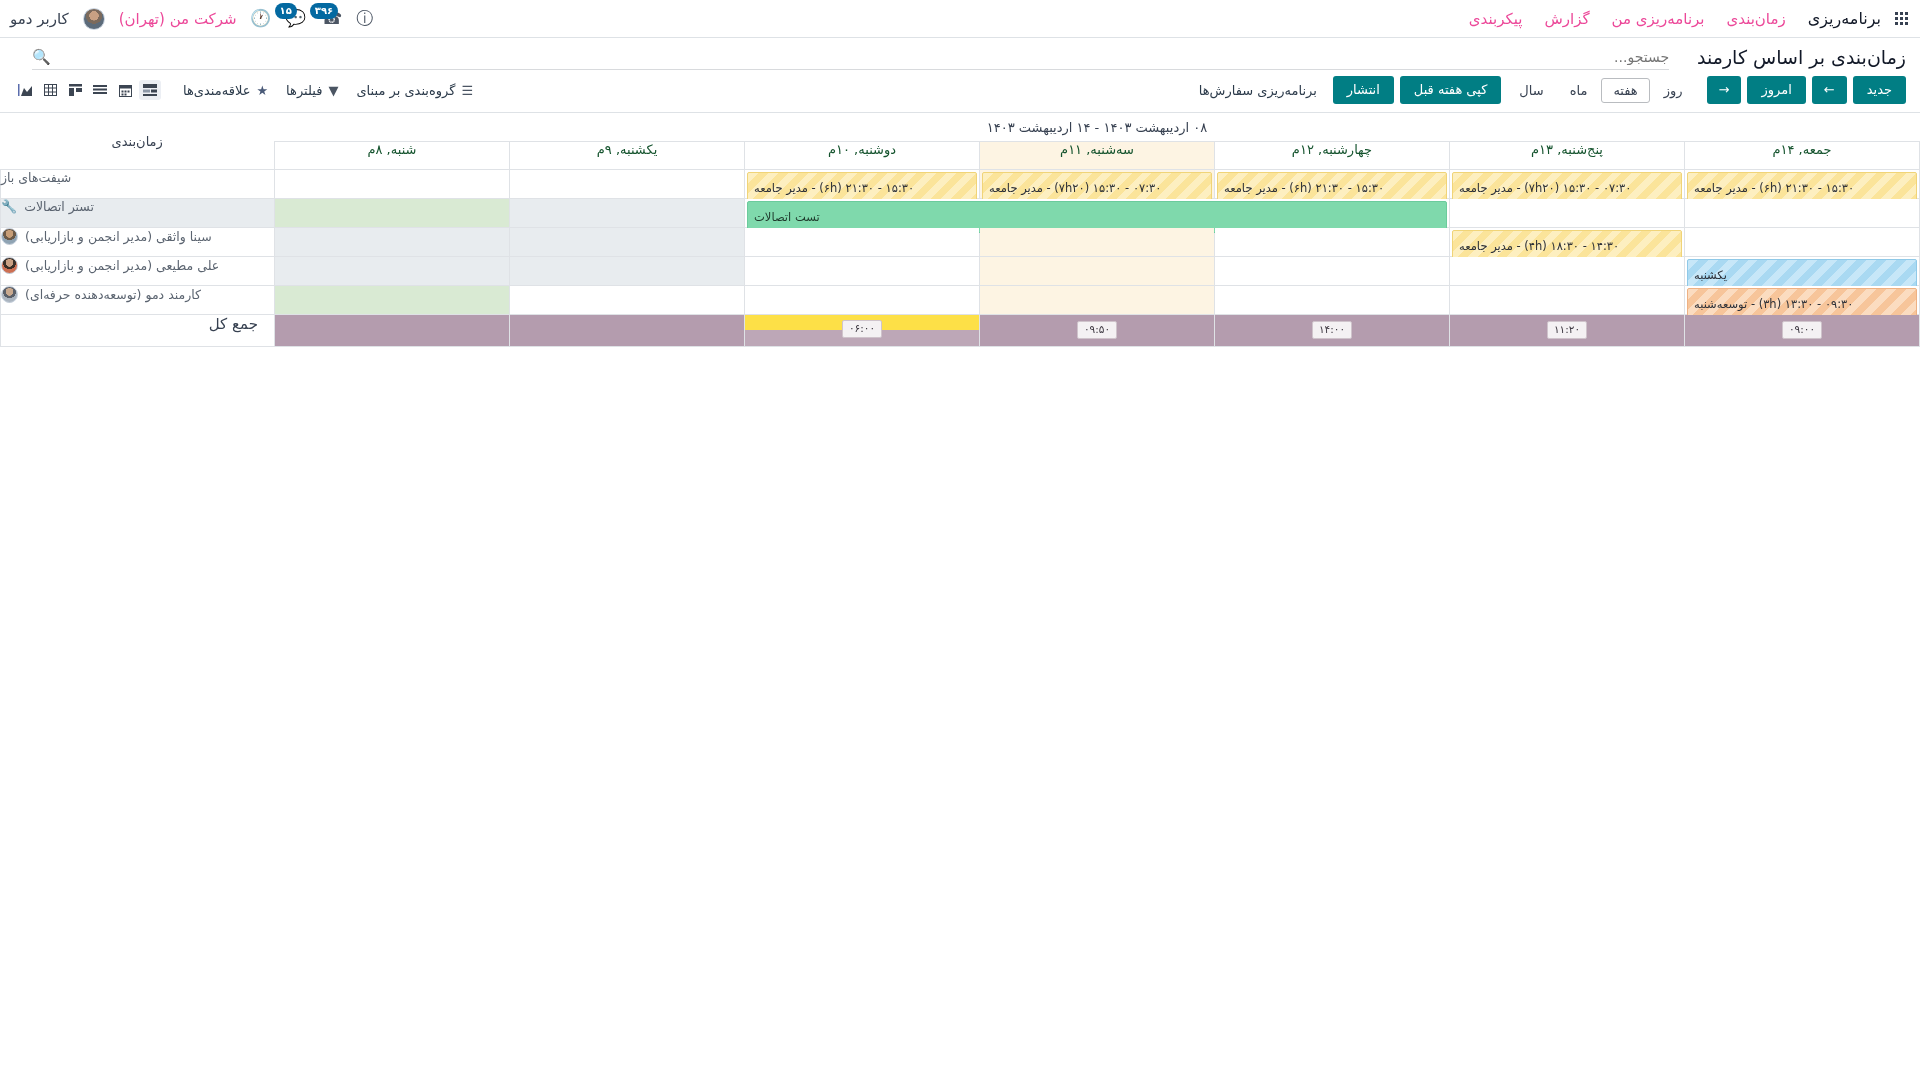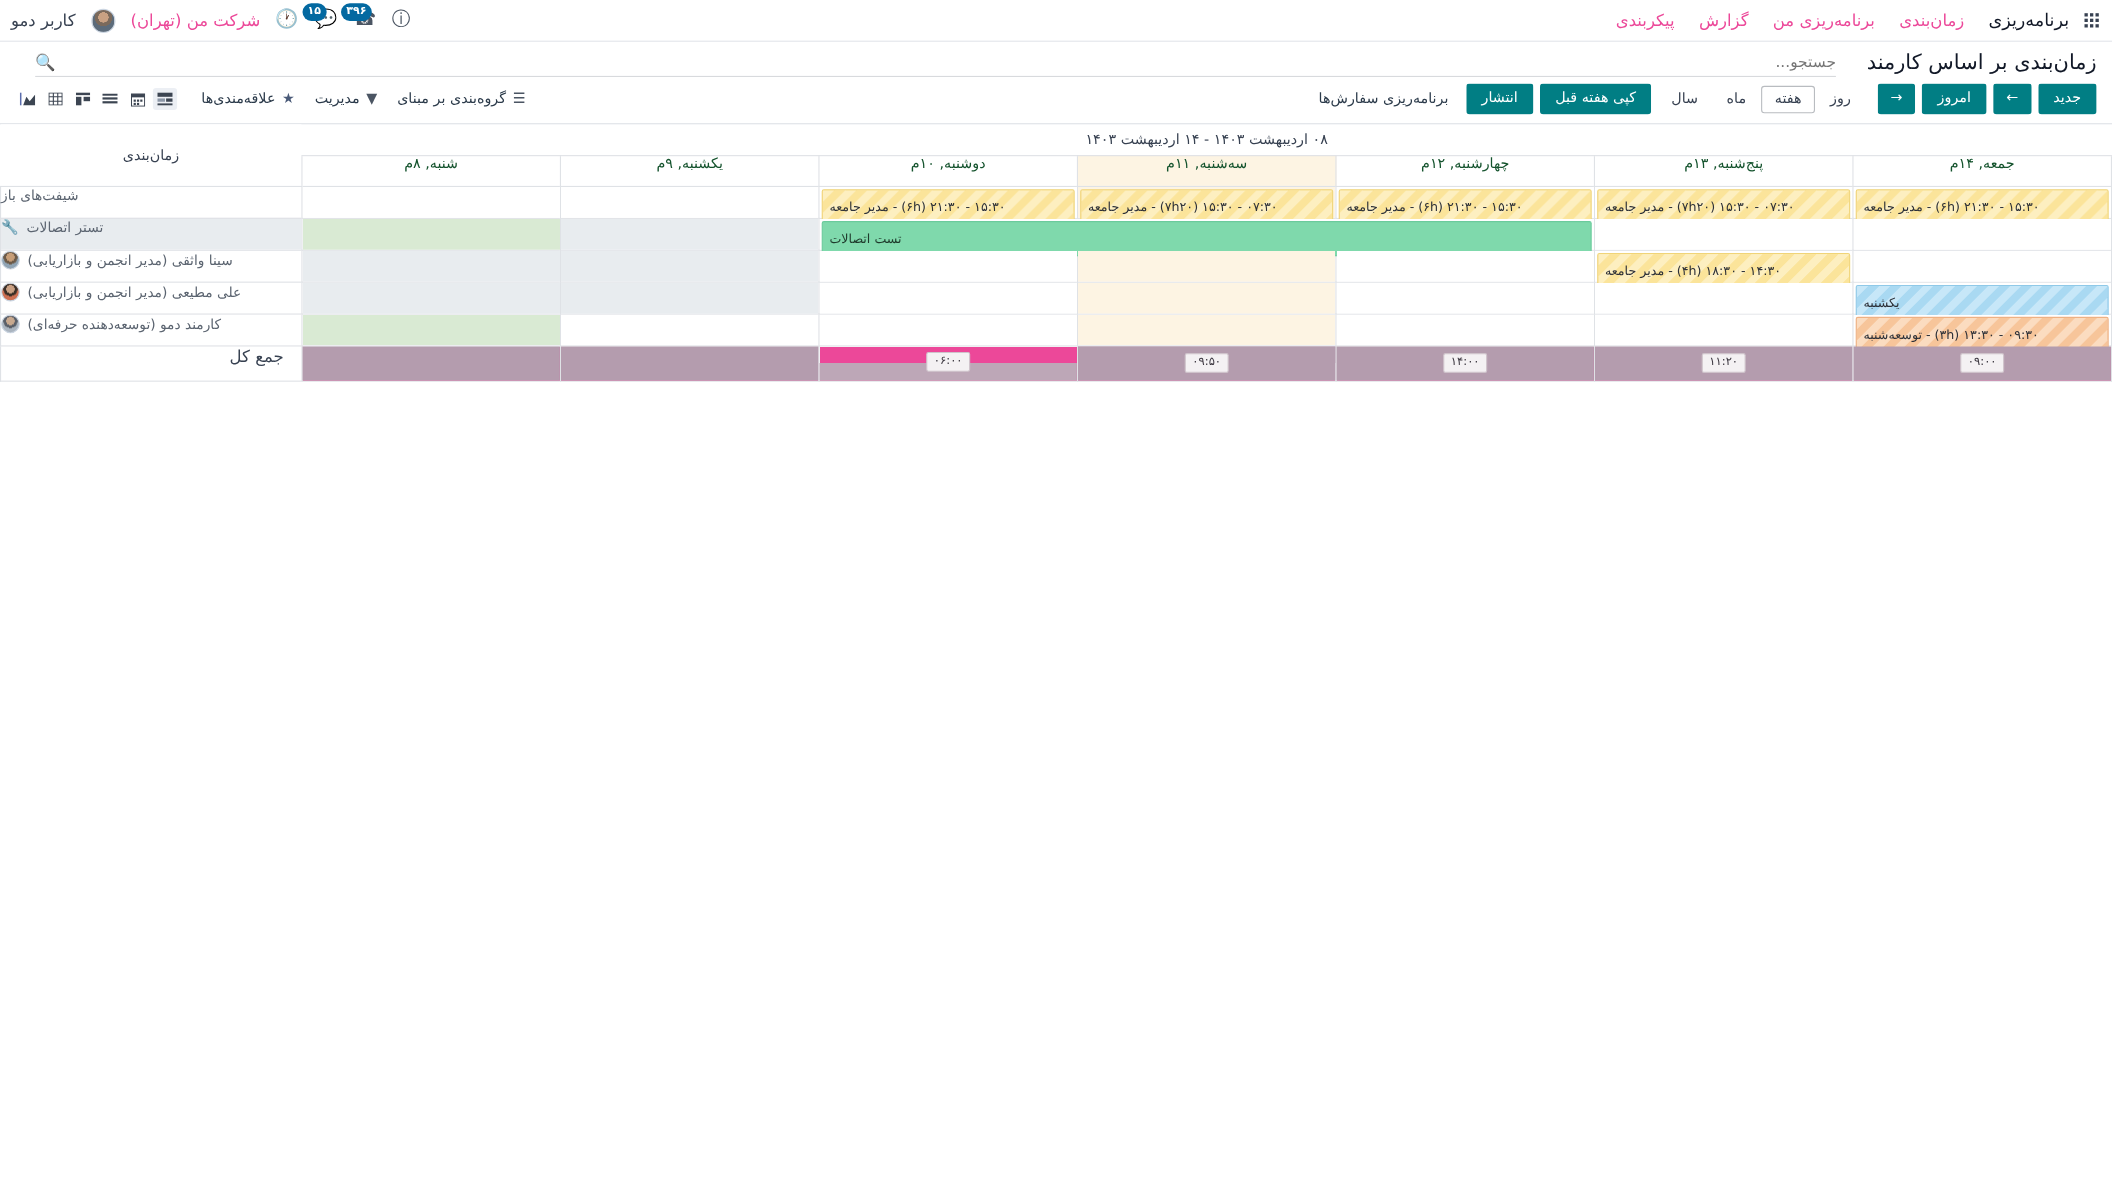--- a/index.html
+++ b/index.html
@@ -170,21 +170,21 @@
   .pill-blue {
     background: repeating-linear-gradient(-45deg, #a9d9f2 0 7px, #c7e7f8 7px 14px);
     border: 1px solid #8fc9e8;
   }
   .pill-orange {
     background: repeating-linear-gradient(-45deg, #f7c59a 0 7px, #fbdcc0 7px 14px);
     border: 1px solid #eeb183;
   }
 
   
-  .total-cell { height: 32px; background: #ec4899; position: relative; }
+  .total-cell { height: 32px; background: #fde047; position: relative; }
   .total-bar {
     position: absolute; left: 0; right: 0; top: 0; bottom: 0;
     background: #b49cae; display: flex; align-items: center; justify-content: center;
   }
   .total-bar.half { top: 50%; }
   .total-bar.lighter { background: #bda7b7; }
   .total-chip {
     background: #f4f1f3; border: 1px solid #cfc3cb; border-radius: 2px;
     font-size: 10.5px; color: #3c3740; padding: 1px 6px; line-height: 1.3;
   }
@@ -261,21 +261,21 @@
 
     <div class="cp-spacer"></div>
 
     <div class="cp-facets">
       <span class="facet">
         <span class="gi">☰</span>
         <span>گروه‌بندی بر مبنای</span>
       </span>
       <span class="facet">
         <span class="gi">▼</span>
-        <span>مدیریت</span>
+        <span>فیلترها</span>
       </span>
       <span class="facet">
         <span class="star">★</span>
         <span>علاقه‌مندی‌ها</span>
       </span>
     </div>
 
     <div class="view-switcher">
       <span class="vs-btn active">
         <svg width="14" height="12" viewBox="0 0 14 12">

